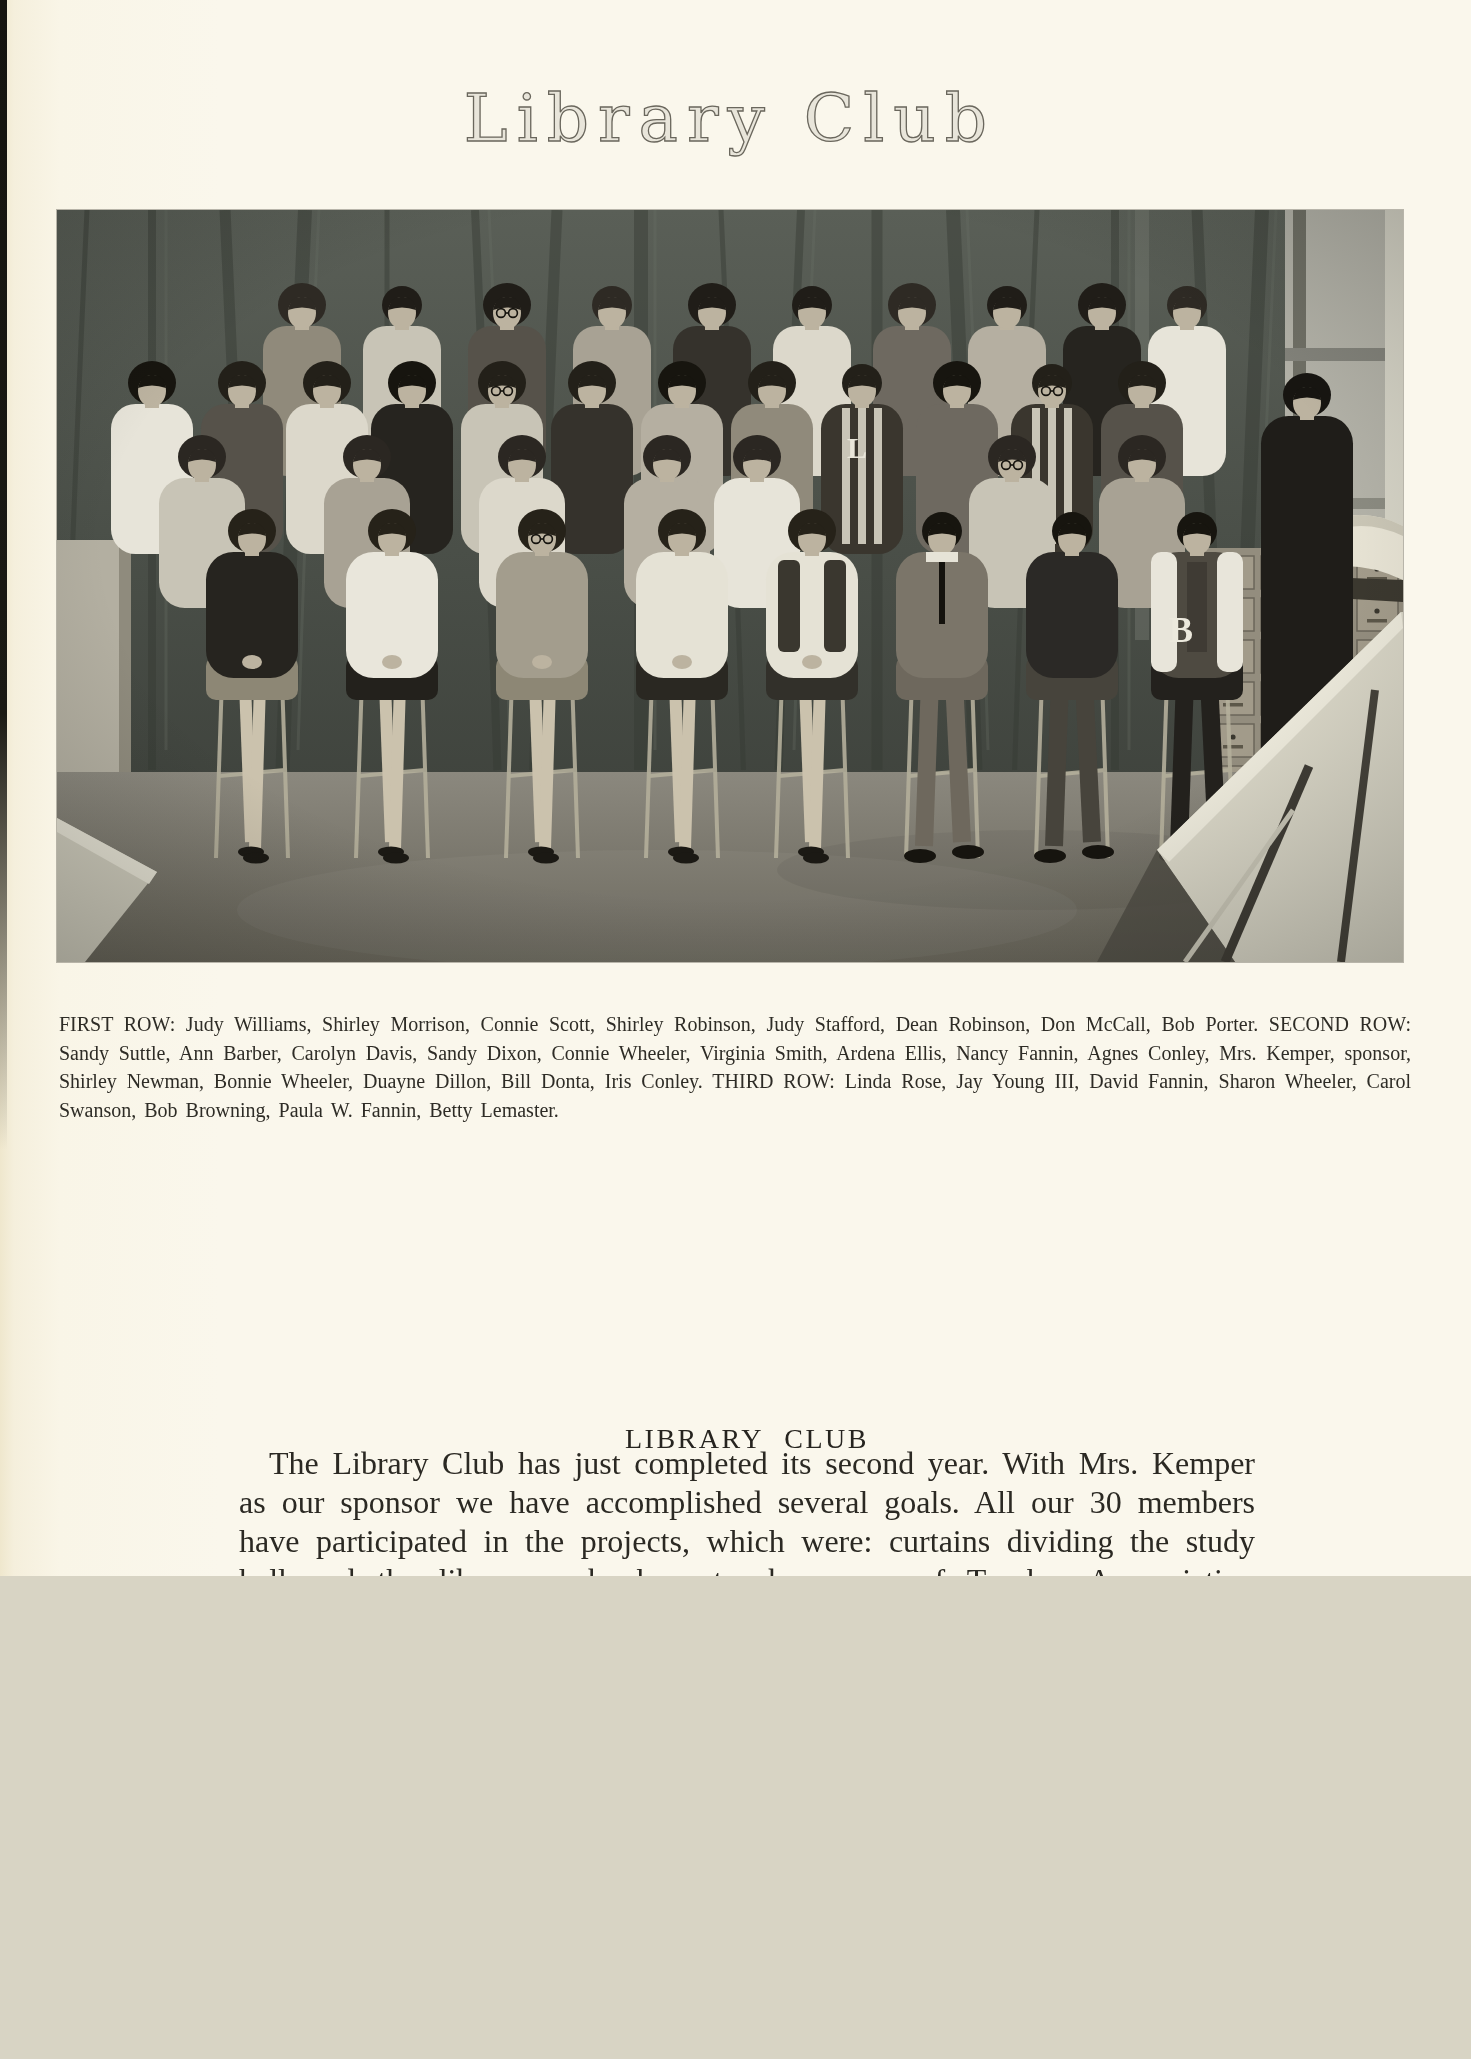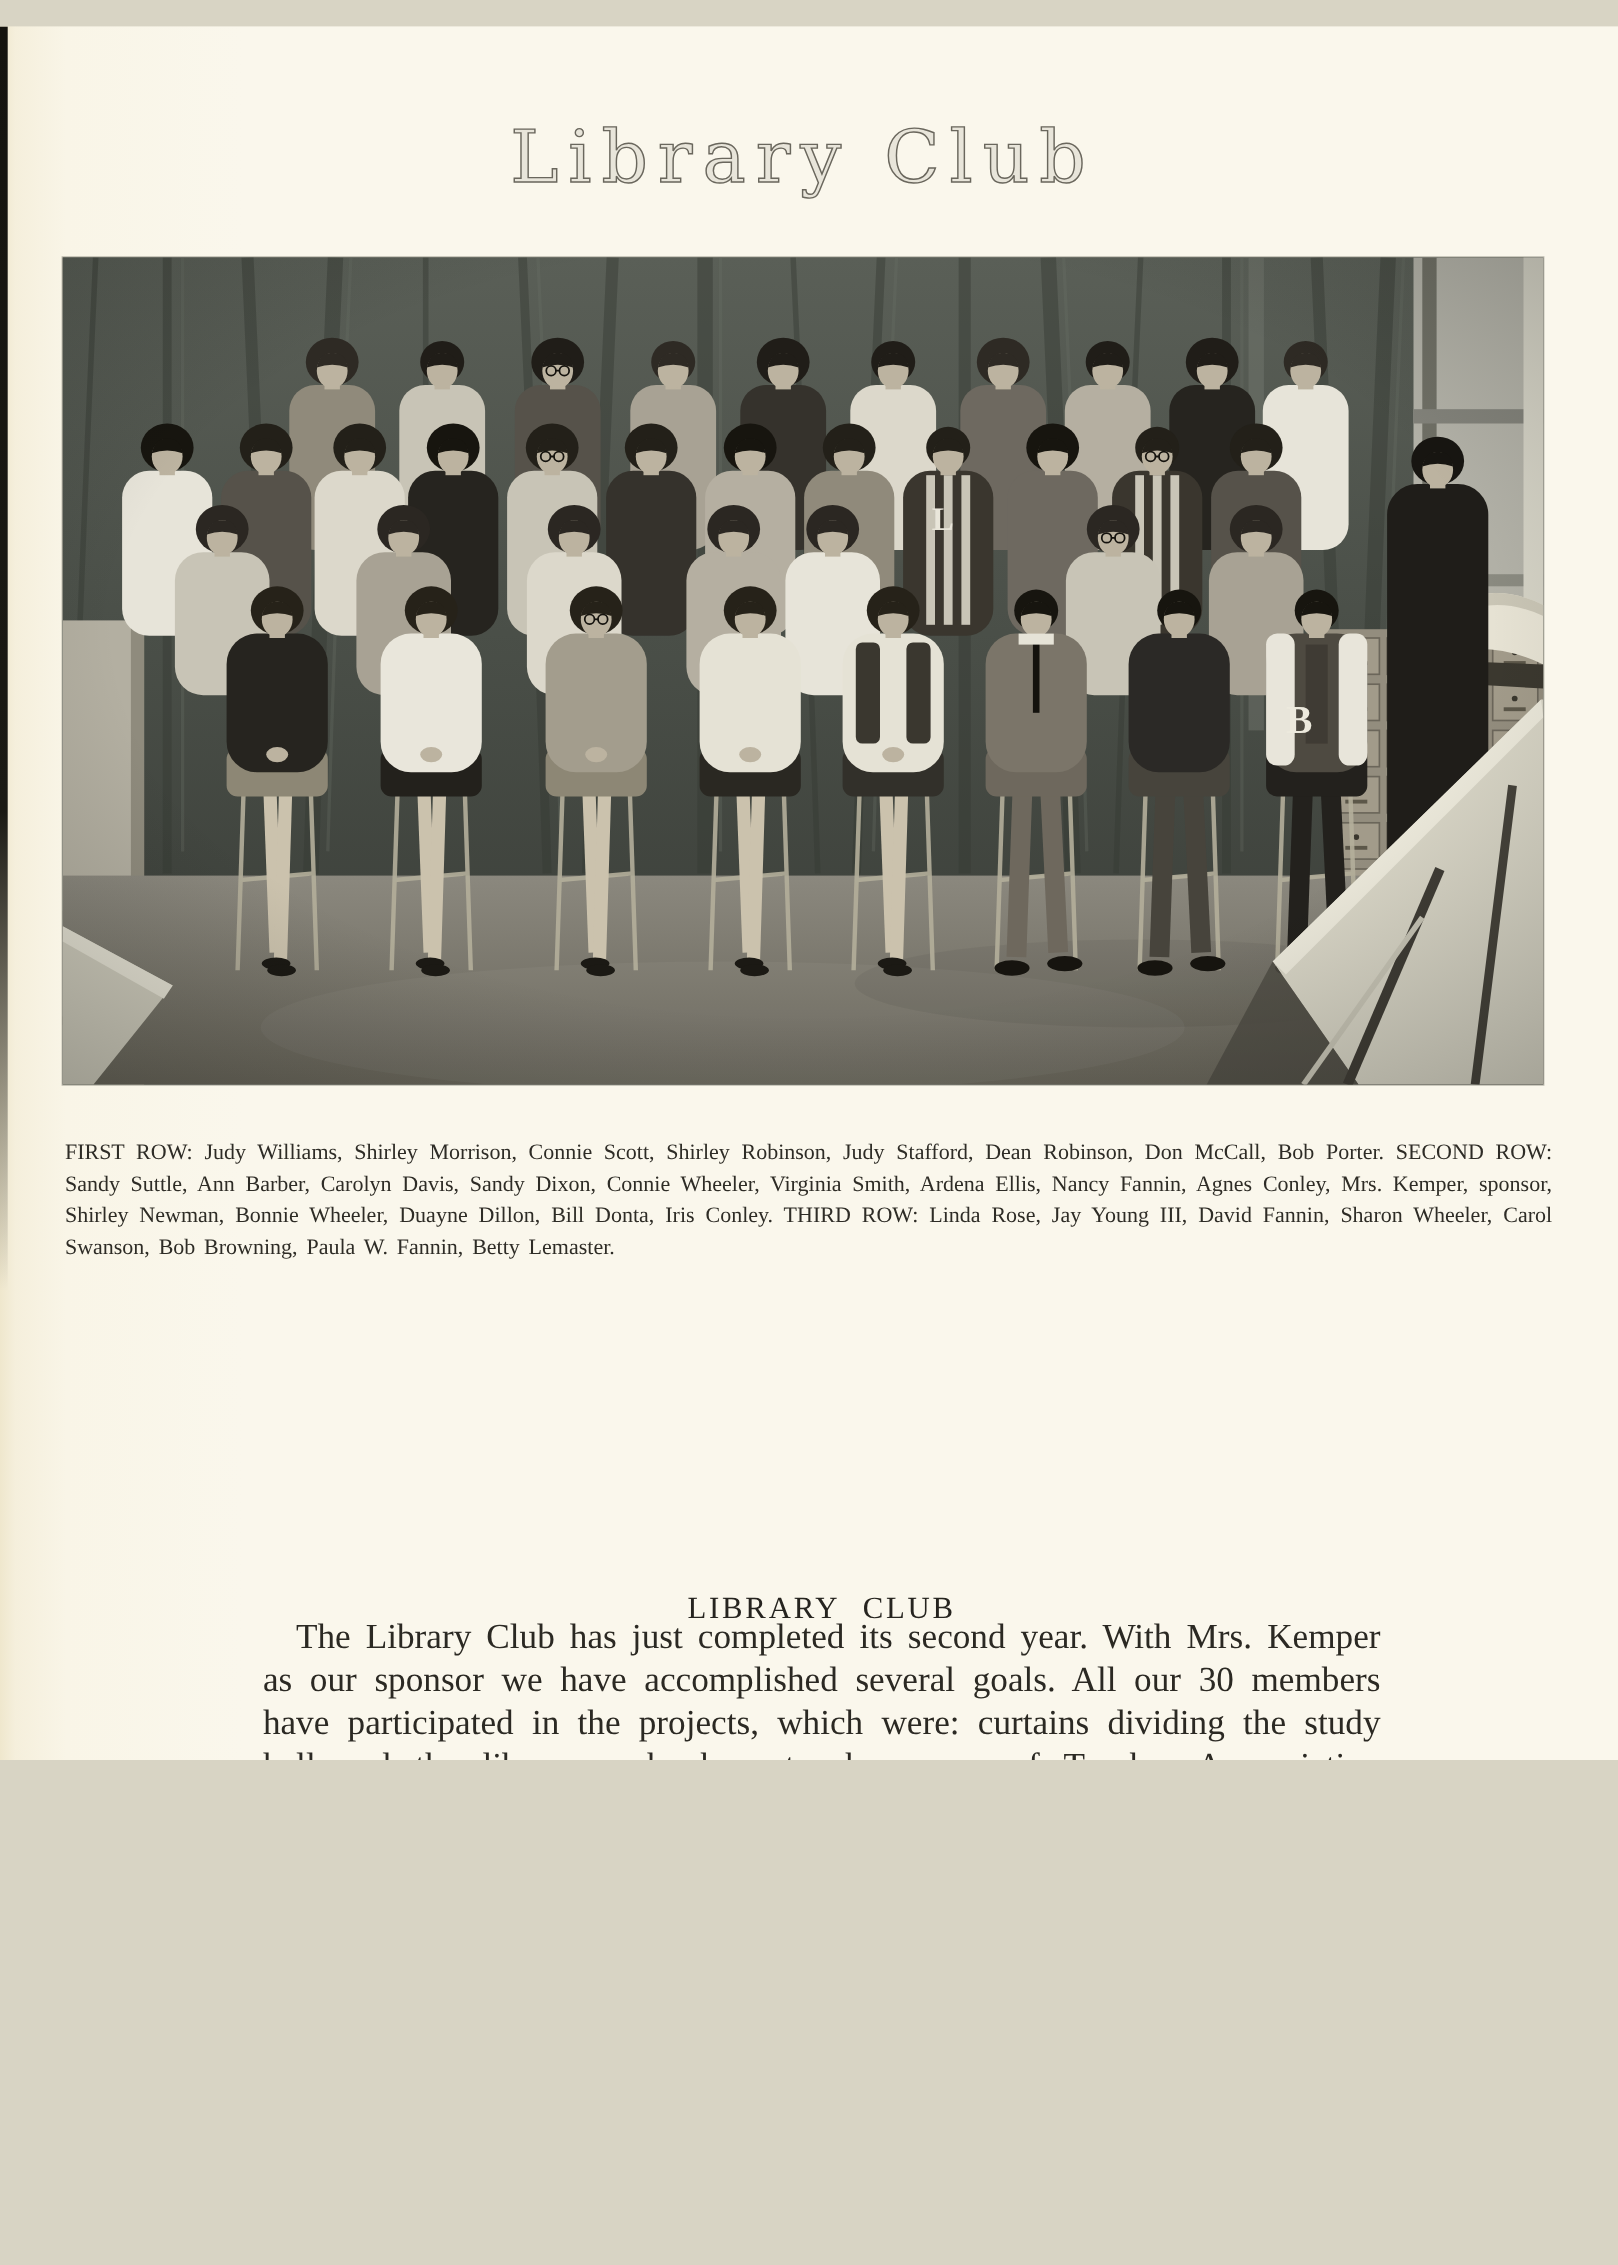--- a/index.html
+++ b/index.html
@@ -1,20 +1,20 @@
 <!DOCTYPE html>
 <html><head>
 <meta charset="utf-8">
 <style>
   html,body{margin:0;padding:0;background:#d8d4c4;}
   #page{
     position:relative;width:1471px;height:1576px;overflow:hidden;
     background:
       linear-gradient(90deg,#efe7cd 0px,#f5efdc 14px,#f9f5e7 60px,#faf7ec 220px,#faf7ec 1471px);
-    font-family:"Liberation Serif",serif;color:#2c2a25;margin-top:24px;
+    font-family:"Liberation Serif",serif;color:#2c2a25;
   }
   #scan-edge{
     position:absolute;left:0;top:0;width:7px;height:1150px;
     background:linear-gradient(180deg,#15140f 0%,#1b1a14 62%,rgba(27,26,20,0) 100%);
   }
   #title{
     position:absolute;left:57px;top:36px;width:1346px;text-align:center;
     font-family:"DejaVu Serif",serif;font-size:66px;font-weight:400;letter-spacing:9px;
     color:rgba(104,100,90,0.12);-webkit-text-stroke:1.3px #6a675d;white-space:nowrap;
   }

